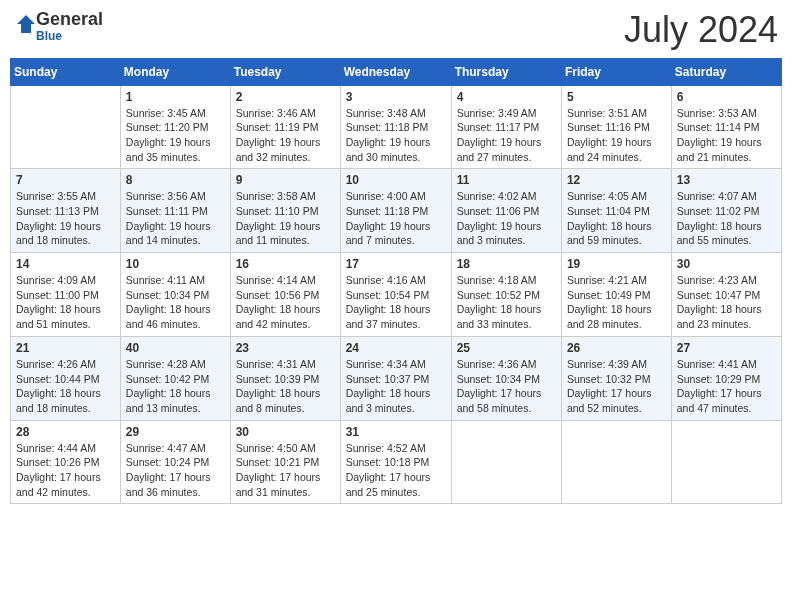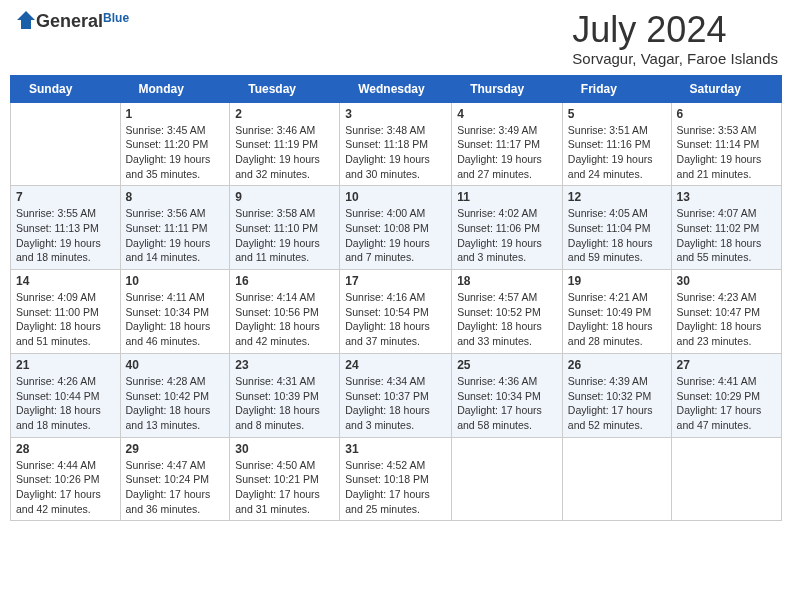--- a/index.html
+++ b/index.html
@@ -16,20 +16,21 @@
       align-items: flex-start;
       margin-bottom: 8px;
       padding: 0 4px;
     }
     .logo {
       display: flex;
       align-items: center;
     }
     .logo-text {
       display: flex;
+      flex-direction: column;
       line-height: 1.1;
     }
     .logo-general {
       font-size: 18px;
       font-weight: bold;
       color: #333;
     }
     .logo-blue {
       font-size: 12px;
       font-weight: bold;
@@ -55,21 +56,21 @@
     }
     .calendar {
       width: 100%;
       border-collapse: collapse;
       font-size: 11px;
     }
     .calendar th {
       background-color: #2563c0;
       color: #fff;
       text-align: left;
-      padding: 6px 18px;
+      padding: 6px 3px;
       font-size: 12px;
       font-weight: bold;
       border: 1px solid #2563c0;
     }
     .calendar td {
       border: 1px solid #ccc;
       vertical-align: top;
       padding: 4px 5px;
       width: 113px;
       min-height: 80px;
@@ -109,21 +110,20 @@
         <polygon points="20,2 38,20 30,20 30,38 10,38 10,20 2,20" fill="#1a5fa8"></polygon>
       </svg>
     </div>
     <div class="logo-text">
       <span class="logo-general">General</span>
       <span class="logo-blue">Blue</span>
     </div>
   </div>
   <div class="title-block">
     <div class="month-year">July 2024</div>
-    <div class="location">Sorvagur, Vagar, Faroe Islands</div>
   </div>
 </div>
 
 <table class="calendar">
   <thead>
     <tr>
     <th>Sunday</th>
         <th>Monday</th>
         <th>Tuesday</th>
         <th>Wednesday</th>
@@ -196,21 +196,21 @@
         <td>
           <span class="day-number">9</span>
           <div class="day-detail">Sunrise: 3:58 AM
 Sunset: 11:10 PM
 Daylight: 19 hours
 and 11 minutes.</div>
         </td>
         <td>
           <span class="day-number">10</span>
           <div class="day-detail">Sunrise: 4:00 AM
-Sunset: 10:08 PM
+Sunset: 11:18 PM
 Daylight: 19 hours
 and 7 minutes.</div>
         </td>
         <td>
           <span class="day-number">11</span>
           <div class="day-detail">Sunrise: 4:02 AM
 Sunset: 11:06 PM
 Daylight: 19 hours
 and 3 minutes.</div>
         </td>
@@ -253,21 +253,21 @@
         </td>
         <td>
           <span class="day-number">17</span>
           <div class="day-detail">Sunrise: 4:16 AM
 Sunset: 10:54 PM
 Daylight: 18 hours
 and 37 minutes.</div>
         </td>
         <td>
           <span class="day-number">18</span>
-          <div class="day-detail">Sunrise: 4:57 AM
+          <div class="day-detail">Sunrise: 4:18 AM
 Sunset: 10:52 PM
 Daylight: 18 hours
 and 33 minutes.</div>
         </td>
         <td>
           <span class="day-number">19</span>
           <div class="day-detail">Sunrise: 4:21 AM
 Sunset: 10:49 PM
 Daylight: 18 hours
 and 28 minutes.</div>

